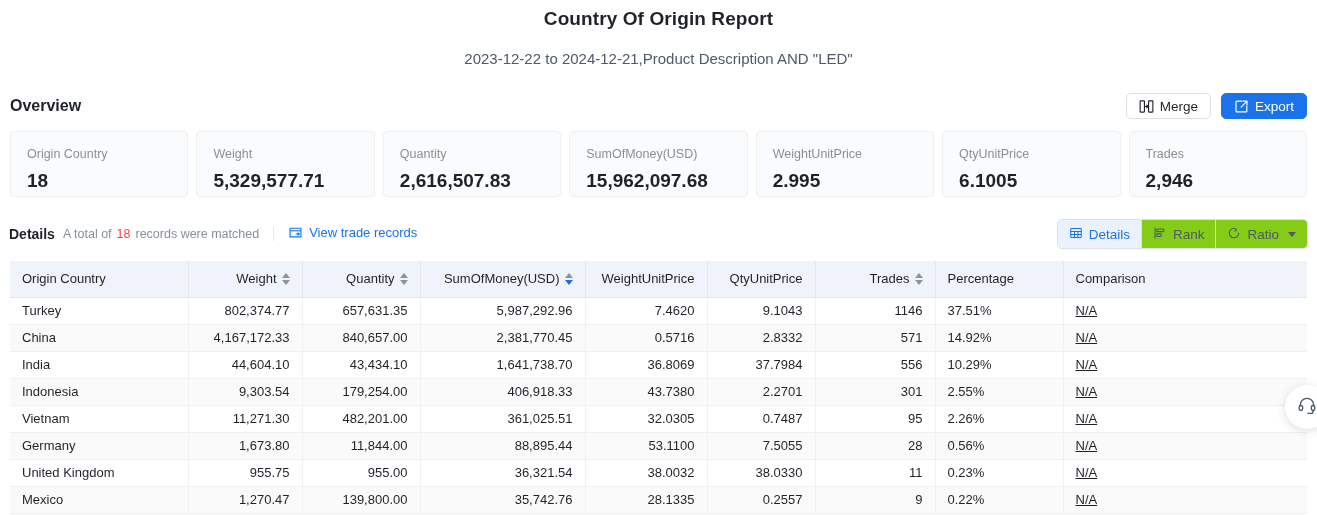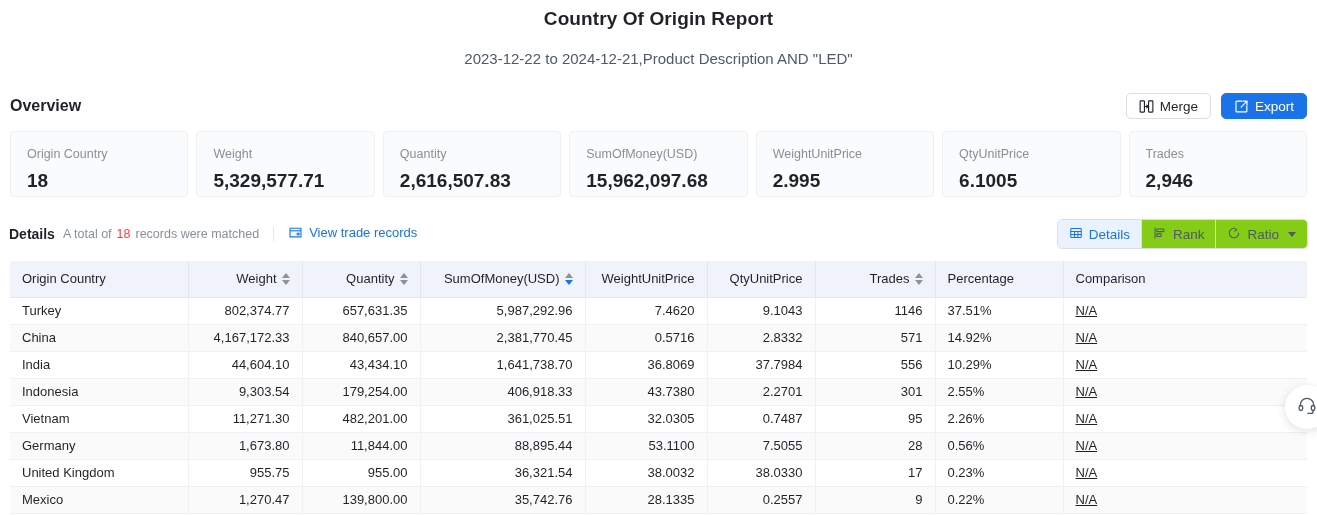--- a/index.html
+++ b/index.html
@@ -411,21 +411,21 @@
             <td class="left">0.56%</td>
             <td class="left">N/A</td>
           </tr>
           <tr>
             <td class="left">United Kingdom</td>
             <td class="right">955.75</td>
             <td class="right">955.00</td>
             <td class="right">36,321.54</td>
             <td class="right">38.0032</td>
             <td class="right">38.0330</td>
-            <td class="right">17</td>
+            <td class="right">11</td>
             <td class="left">0.23%</td>
             <td class="left">N/A</td>
           </tr>
           <tr>
             <td class="left">Mexico</td>
             <td class="right">1,270.47</td>
             <td class="right">139,800.00</td>
             <td class="right">35,742.76</td>
             <td class="right">28.1335</td>
             <td class="right">0.2557</td>

